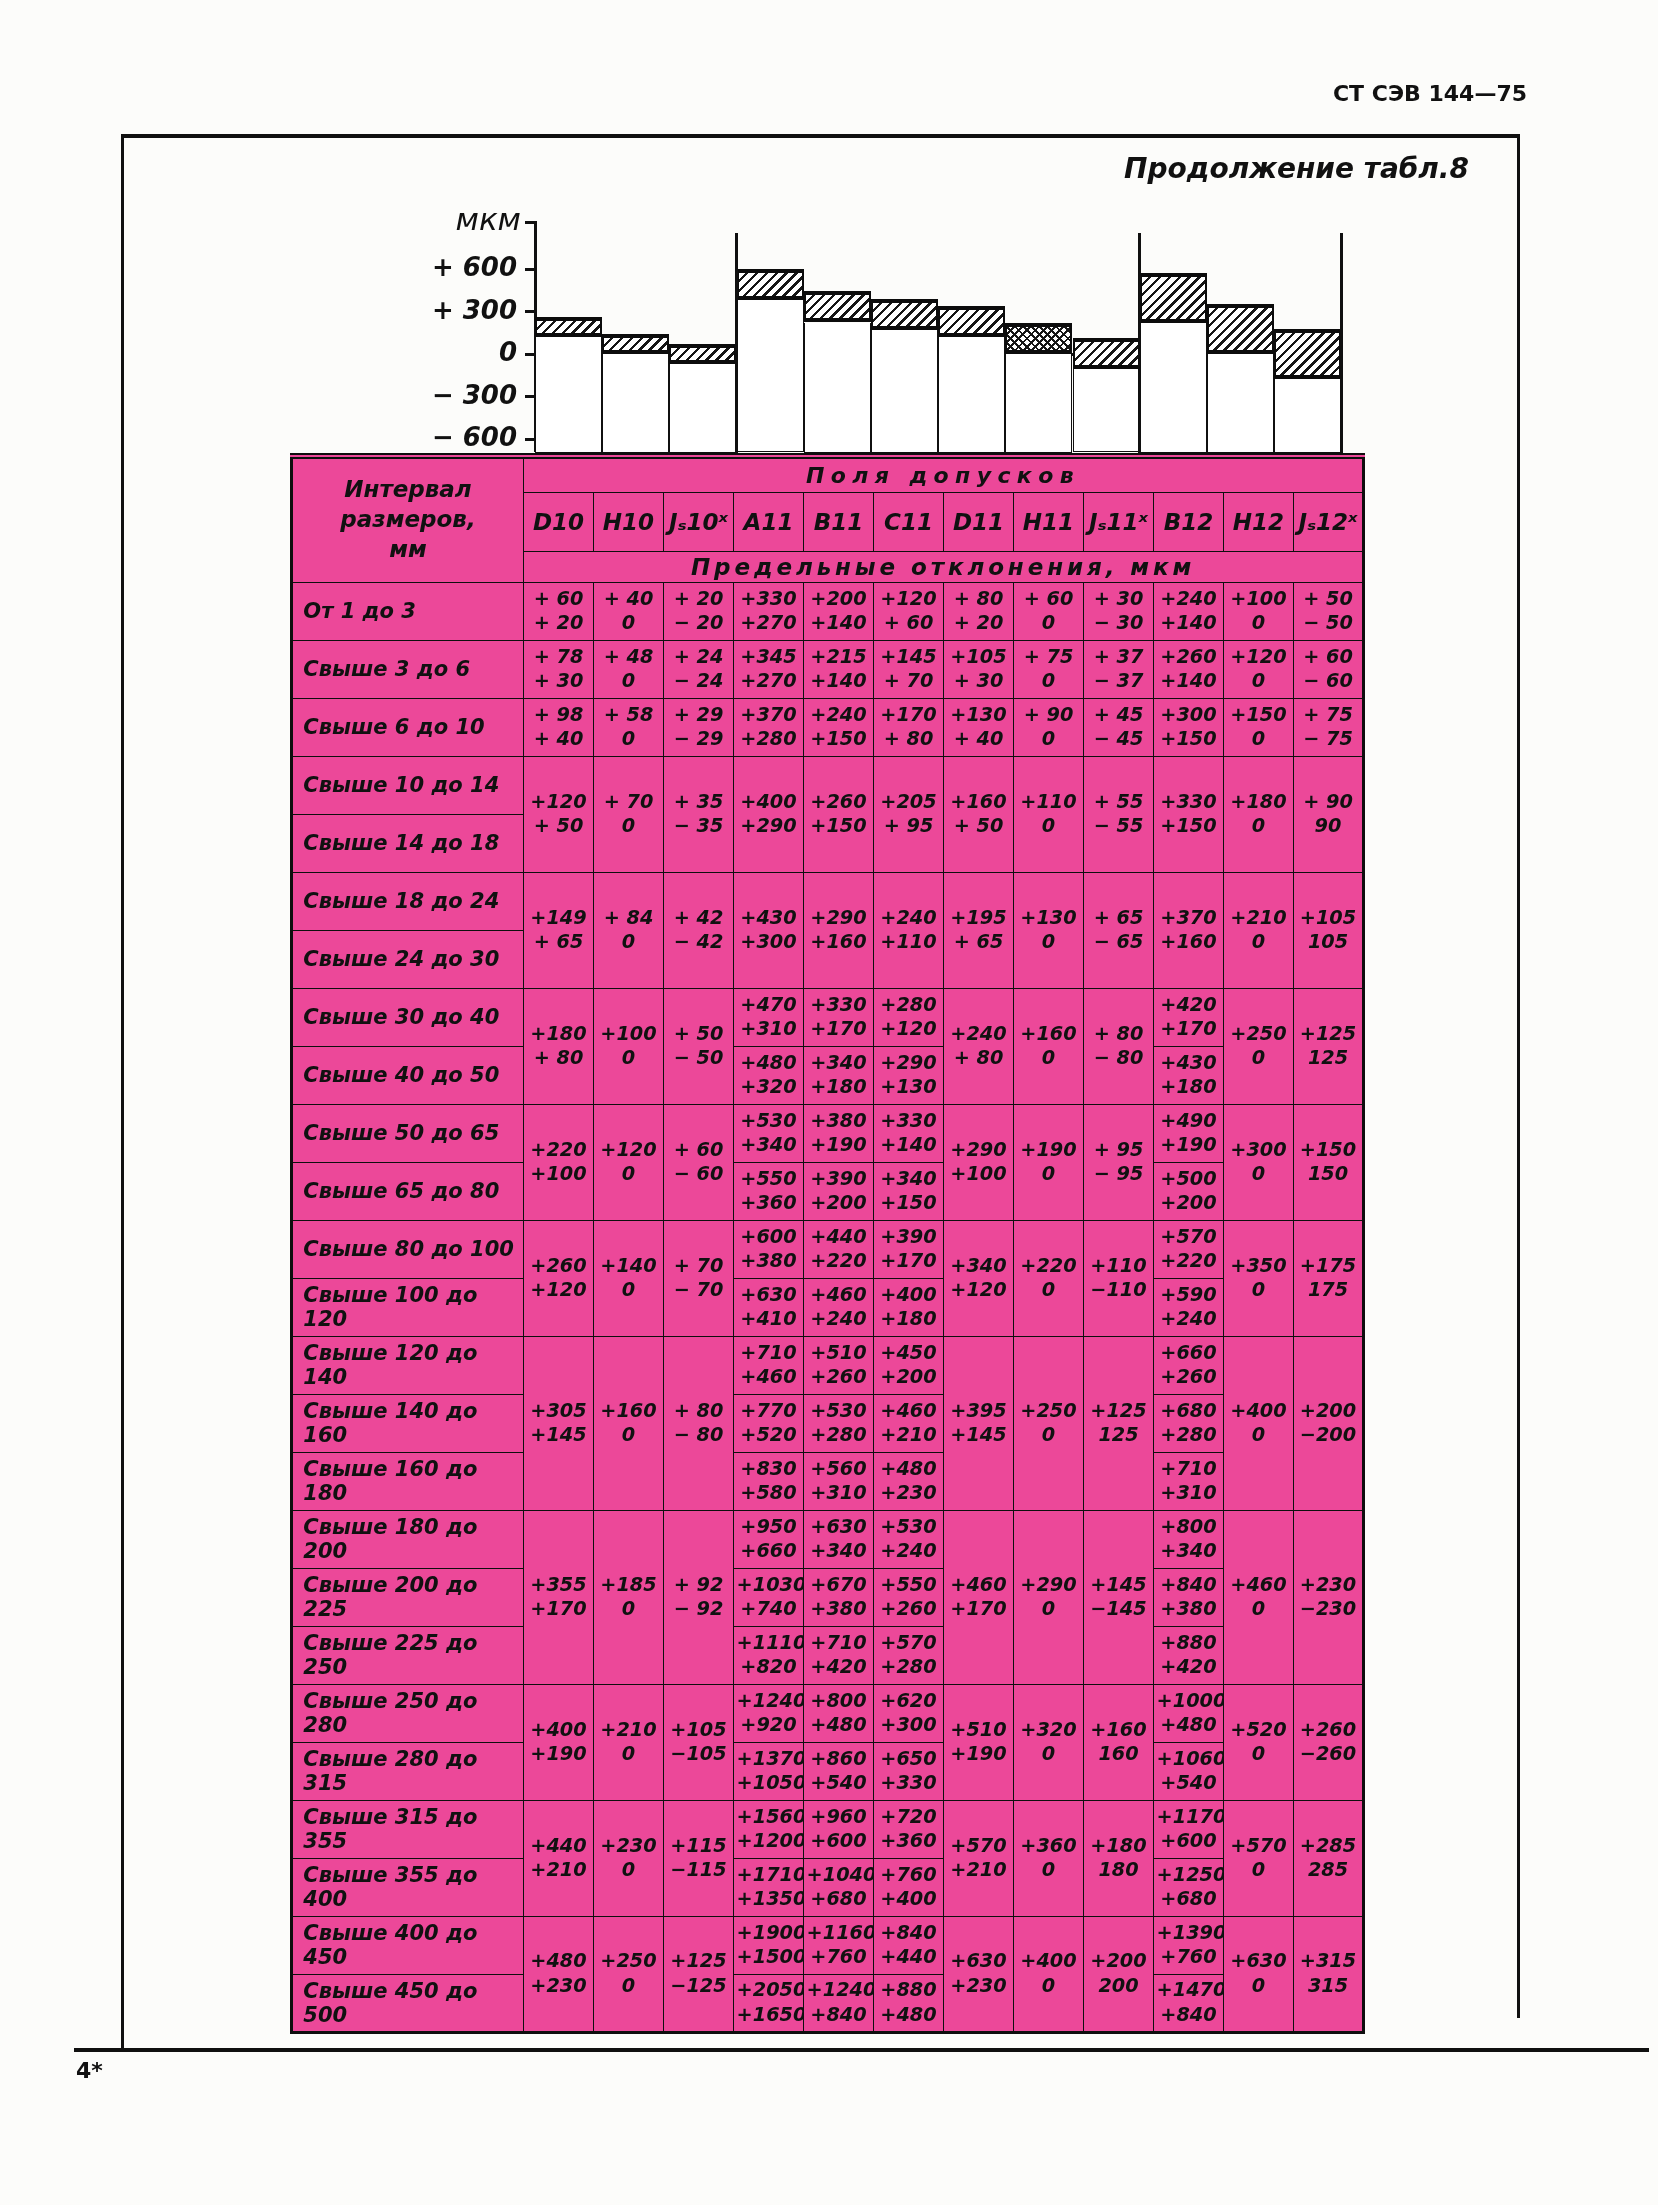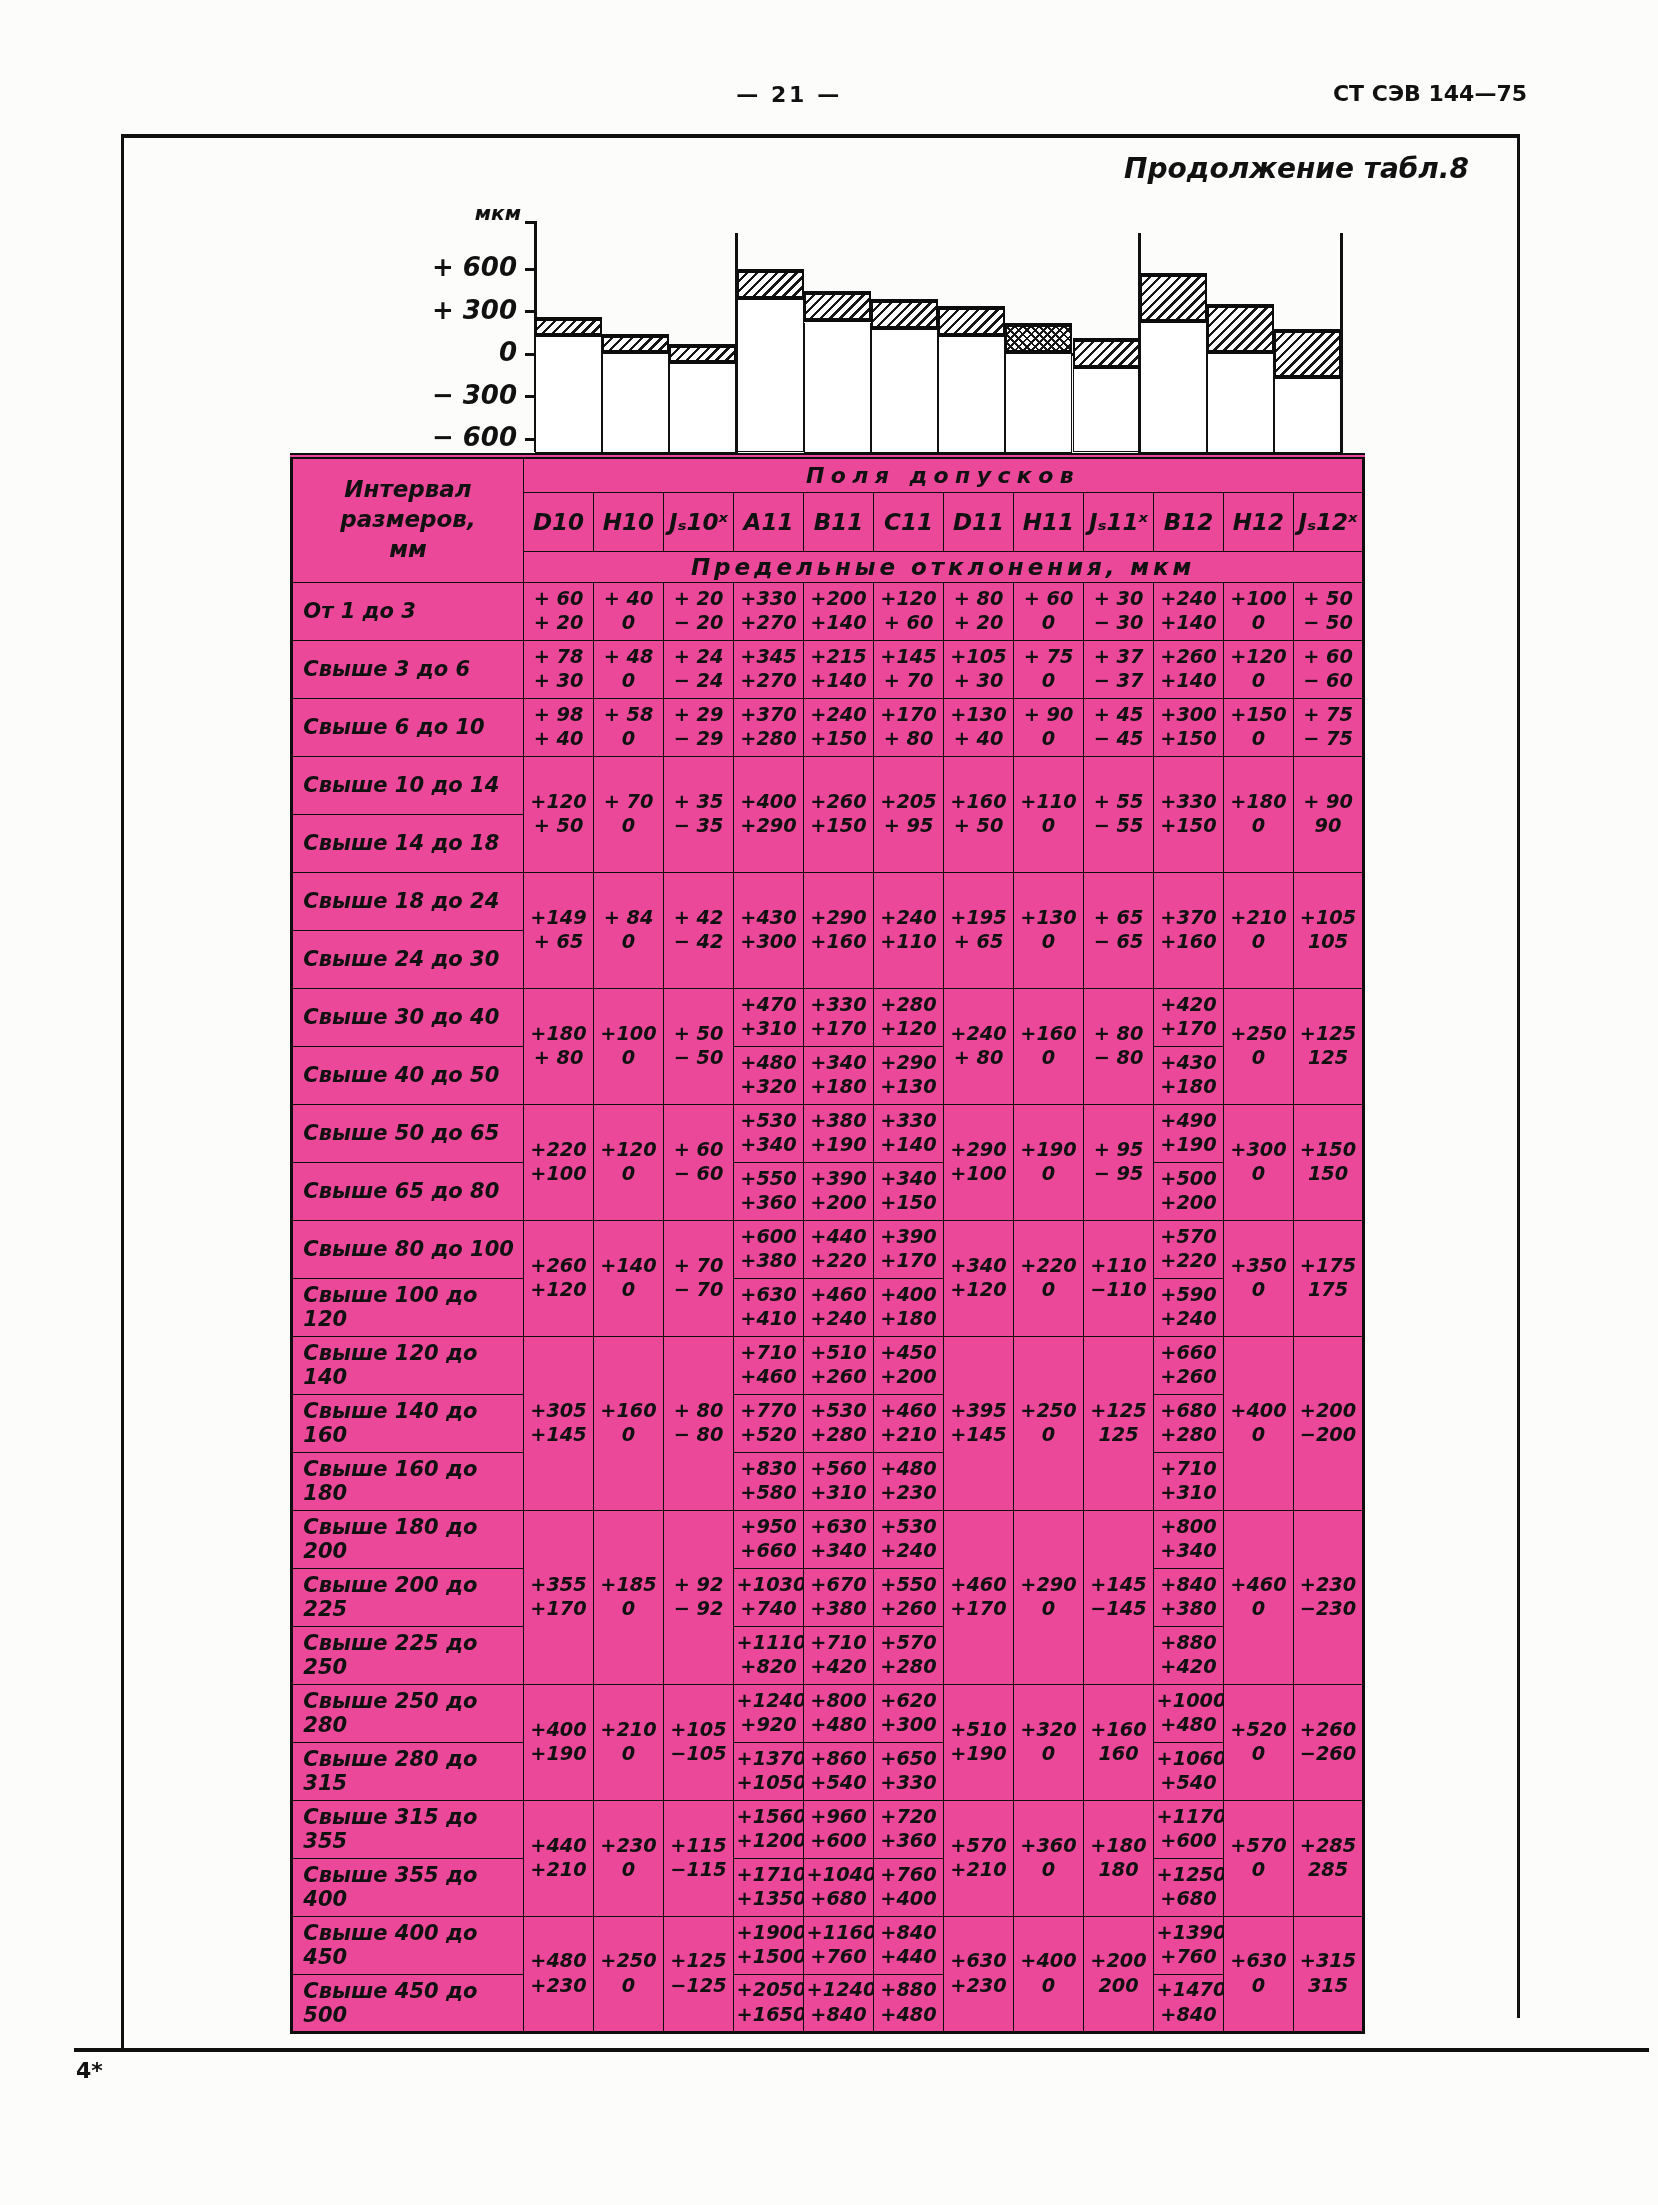--- a/index.html
+++ b/index.html
@@ -9,21 +9,21 @@
   }
   .abs{position:absolute;}
   
   .pagenum{top:82px;left:0;width:1578px;text-align:center;font-weight:bold;font-size:22px;letter-spacing:2.6px;}
   .docnum{top:81px;left:1314px;width:213px;text-align:right;font-weight:bold;font-size:22px;}
   .rule{background:#101010;}
   .continuation{top:152px;left:934px;width:535px;text-align:right;font-style:italic;font-size:28px;font-weight:600;}
   .footnote{top:2058px;left:76px;font-weight:bold;font-size:22px;}
   
   .chart-title{top:185px;left:657px;width:747px;text-align:center;font-style:italic;font-weight:600;font-size:31px;letter-spacing:5.2px;}
-  .unit-label{top:201px;left:412px;width:109px;text-align:right;font-style:italic;font-weight:700;font-size:20px;}
+  .unit-label{top:201px;left:412px;width:109px;text-align:right;font-style:italic;font-weight:400;font-size:31px;}
   #chart-area{top:225px;left:535px;width:806px;height:227px;}
   #chart-area .axis{position:absolute;left:-1.3px;top:-3.9px;width:3.2px;height:231px;background:#101010;}
   #chart-area .zero-line{position:absolute;left:0;width:806px;height:2.6px;background:#101010;}
   #chart-area .tick{position:absolute;left:-10.3px;width:10.3px;height:2.6px;background:#101010;}
   #chart-area .tick-label{position:absolute;left:-129px;width:111px;text-align:right;font-style:italic;font-weight:600;font-size:26px;}
   .chart-col{position:absolute;background:#fff;border:1.9px solid #101010;border-top:none;box-sizing:border-box;}
   .tol-box{position:absolute;box-sizing:border-box;border:2.6px solid #0c0c0c;border-top-width:4.5px;border-bottom-width:4.5px;
     background:repeating-linear-gradient(135deg,#ffffff 0 4.5px,#161616 4.5px 7px);}
   .tol-box.cross{background:
     repeating-linear-gradient(45deg,rgba(255,255,255,0) 0 3.9px,#161616 3.9px 5.8px),
@@ -45,21 +45,20 @@
   td.num{font-style:italic;font-weight:600;font-size:19.3px;line-height:24.5px;text-align:center;white-space:pre-line;padding:0 2.6px;}
   td.sep,th.sep{border-left-width:3.9px;margin-top:16px;}
   tr.block-top td{border-top-width:3.9px;}
   tr.data-row{height:58px;}
 </style>
 </head>
 <body>
 
 <div id="page">
 
-  <div class="abs pagenum">— 21 —</div>
   <div class="abs docnum">СТ СЭВ 144—75</div>
 
   <div class="abs rule" style="left:121px;top:134px;width:1399px;height:3.9px;"></div>
   <div class="abs rule" style="left:121px;top:134px;width:3.2px;height:1916px;"></div>
   <div class="abs rule" style="left:1517px;top:134px;width:3.2px;height:1884px;"></div>
   <div class="abs rule" style="left:74px;top:2048px;width:1575px;height:3.9px;"></div>
 
   <div class="abs continuation">Продолжение табл.8</div>
 
   <div class="abs unit-label">мкм</div>

